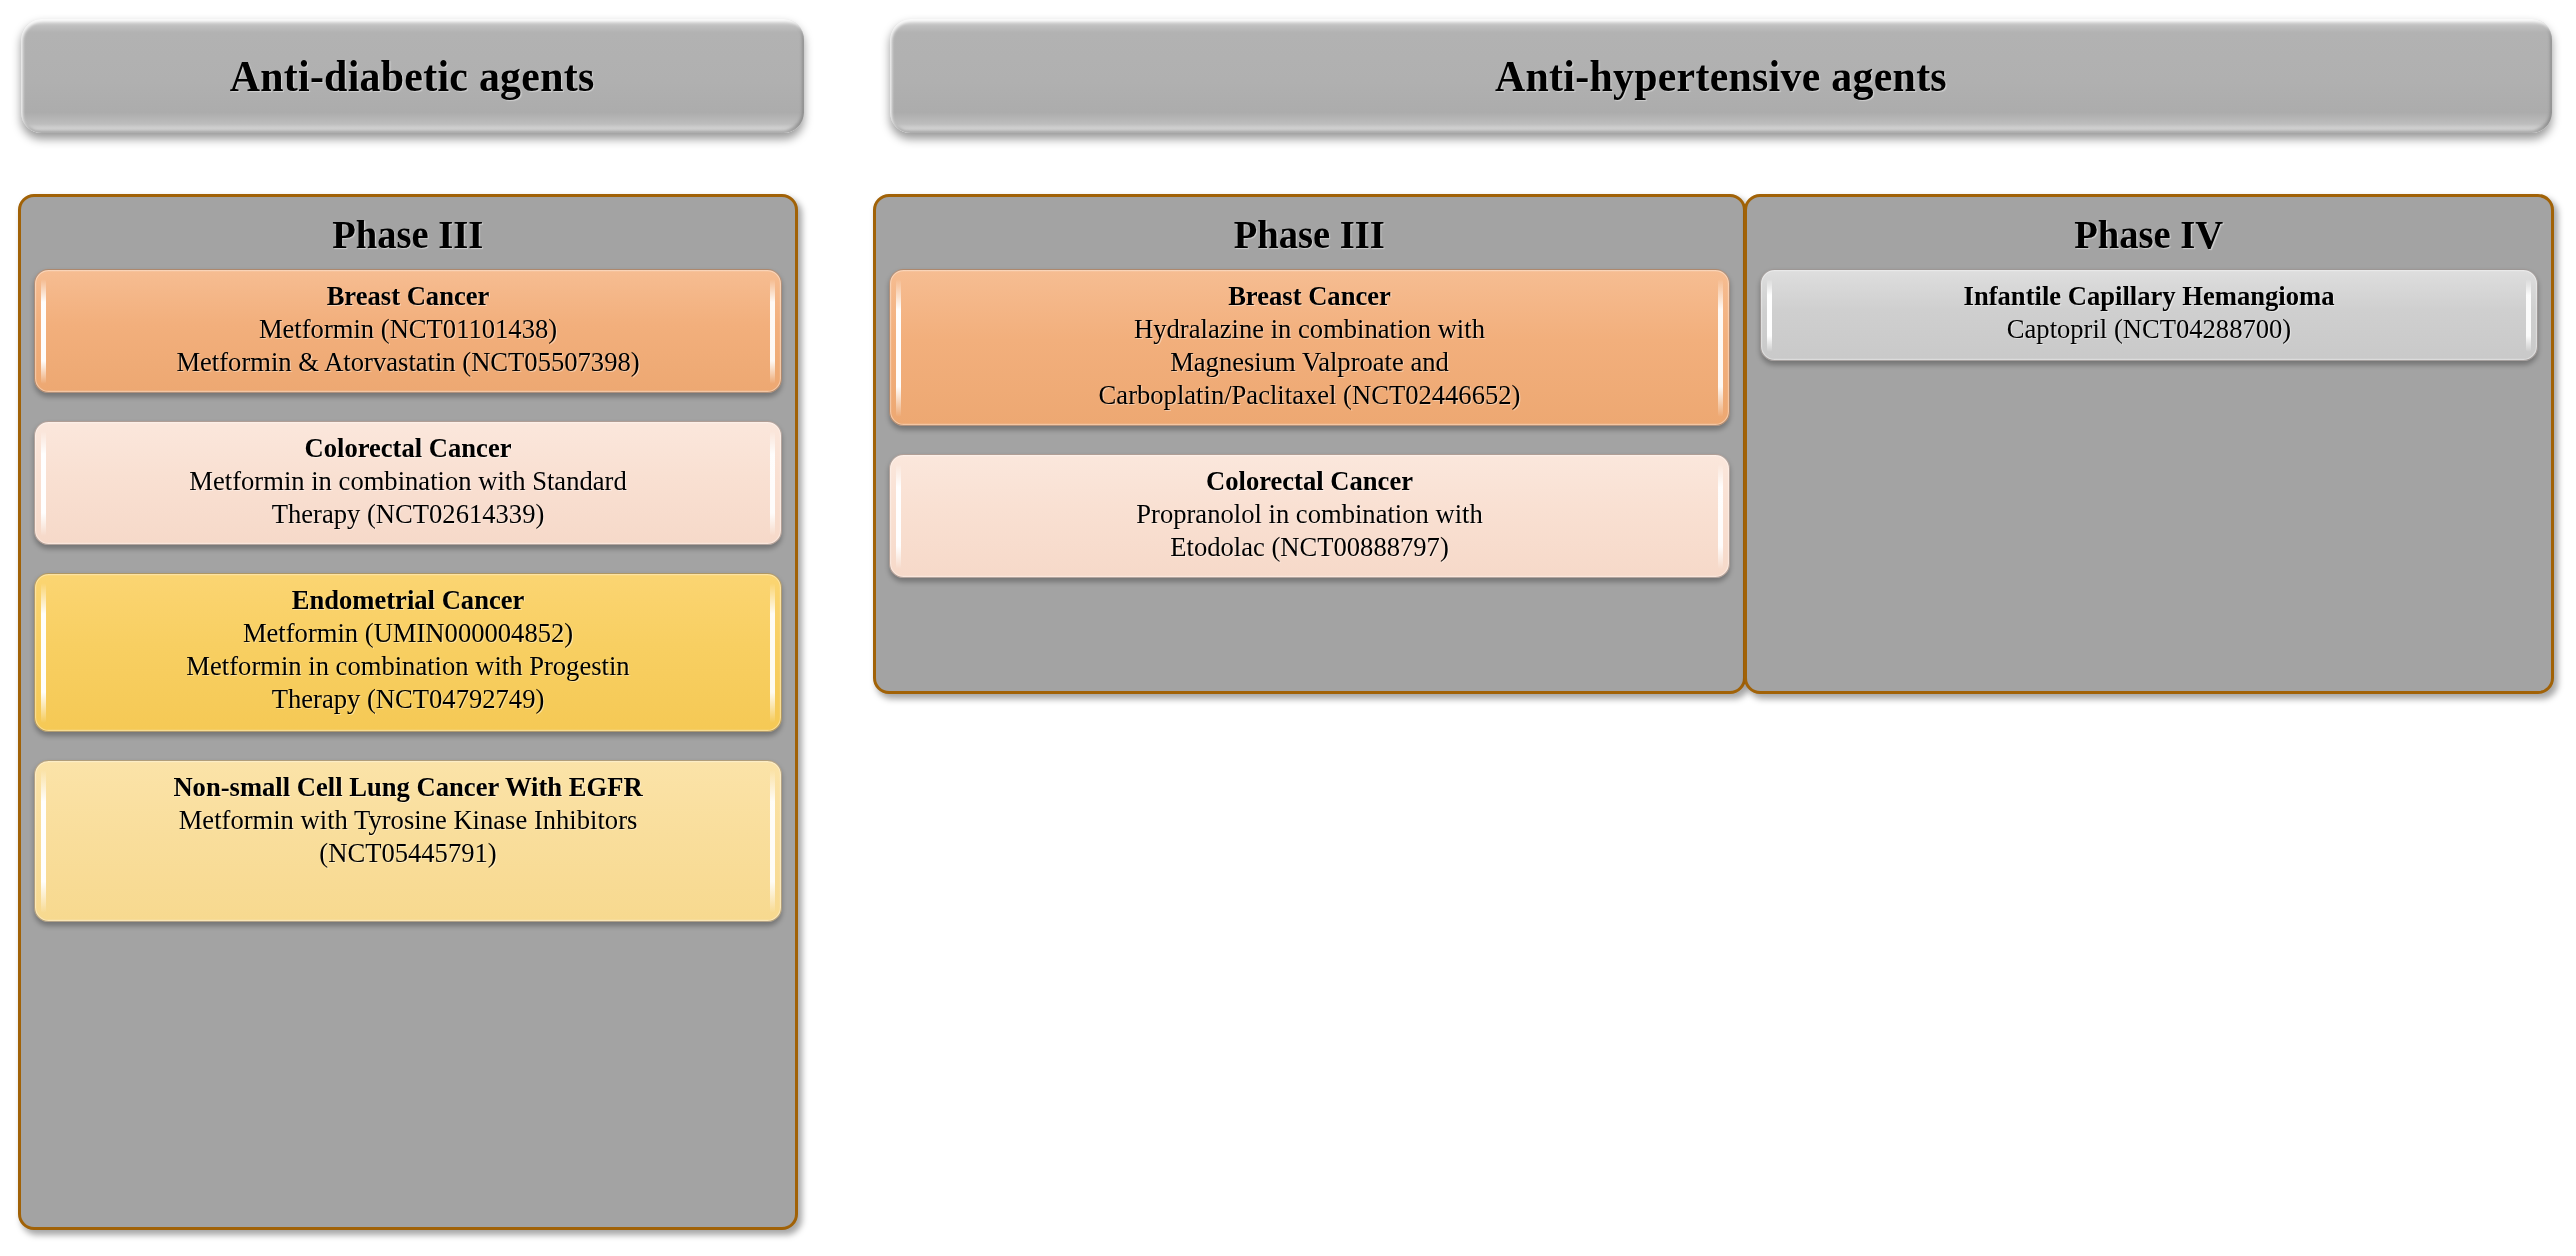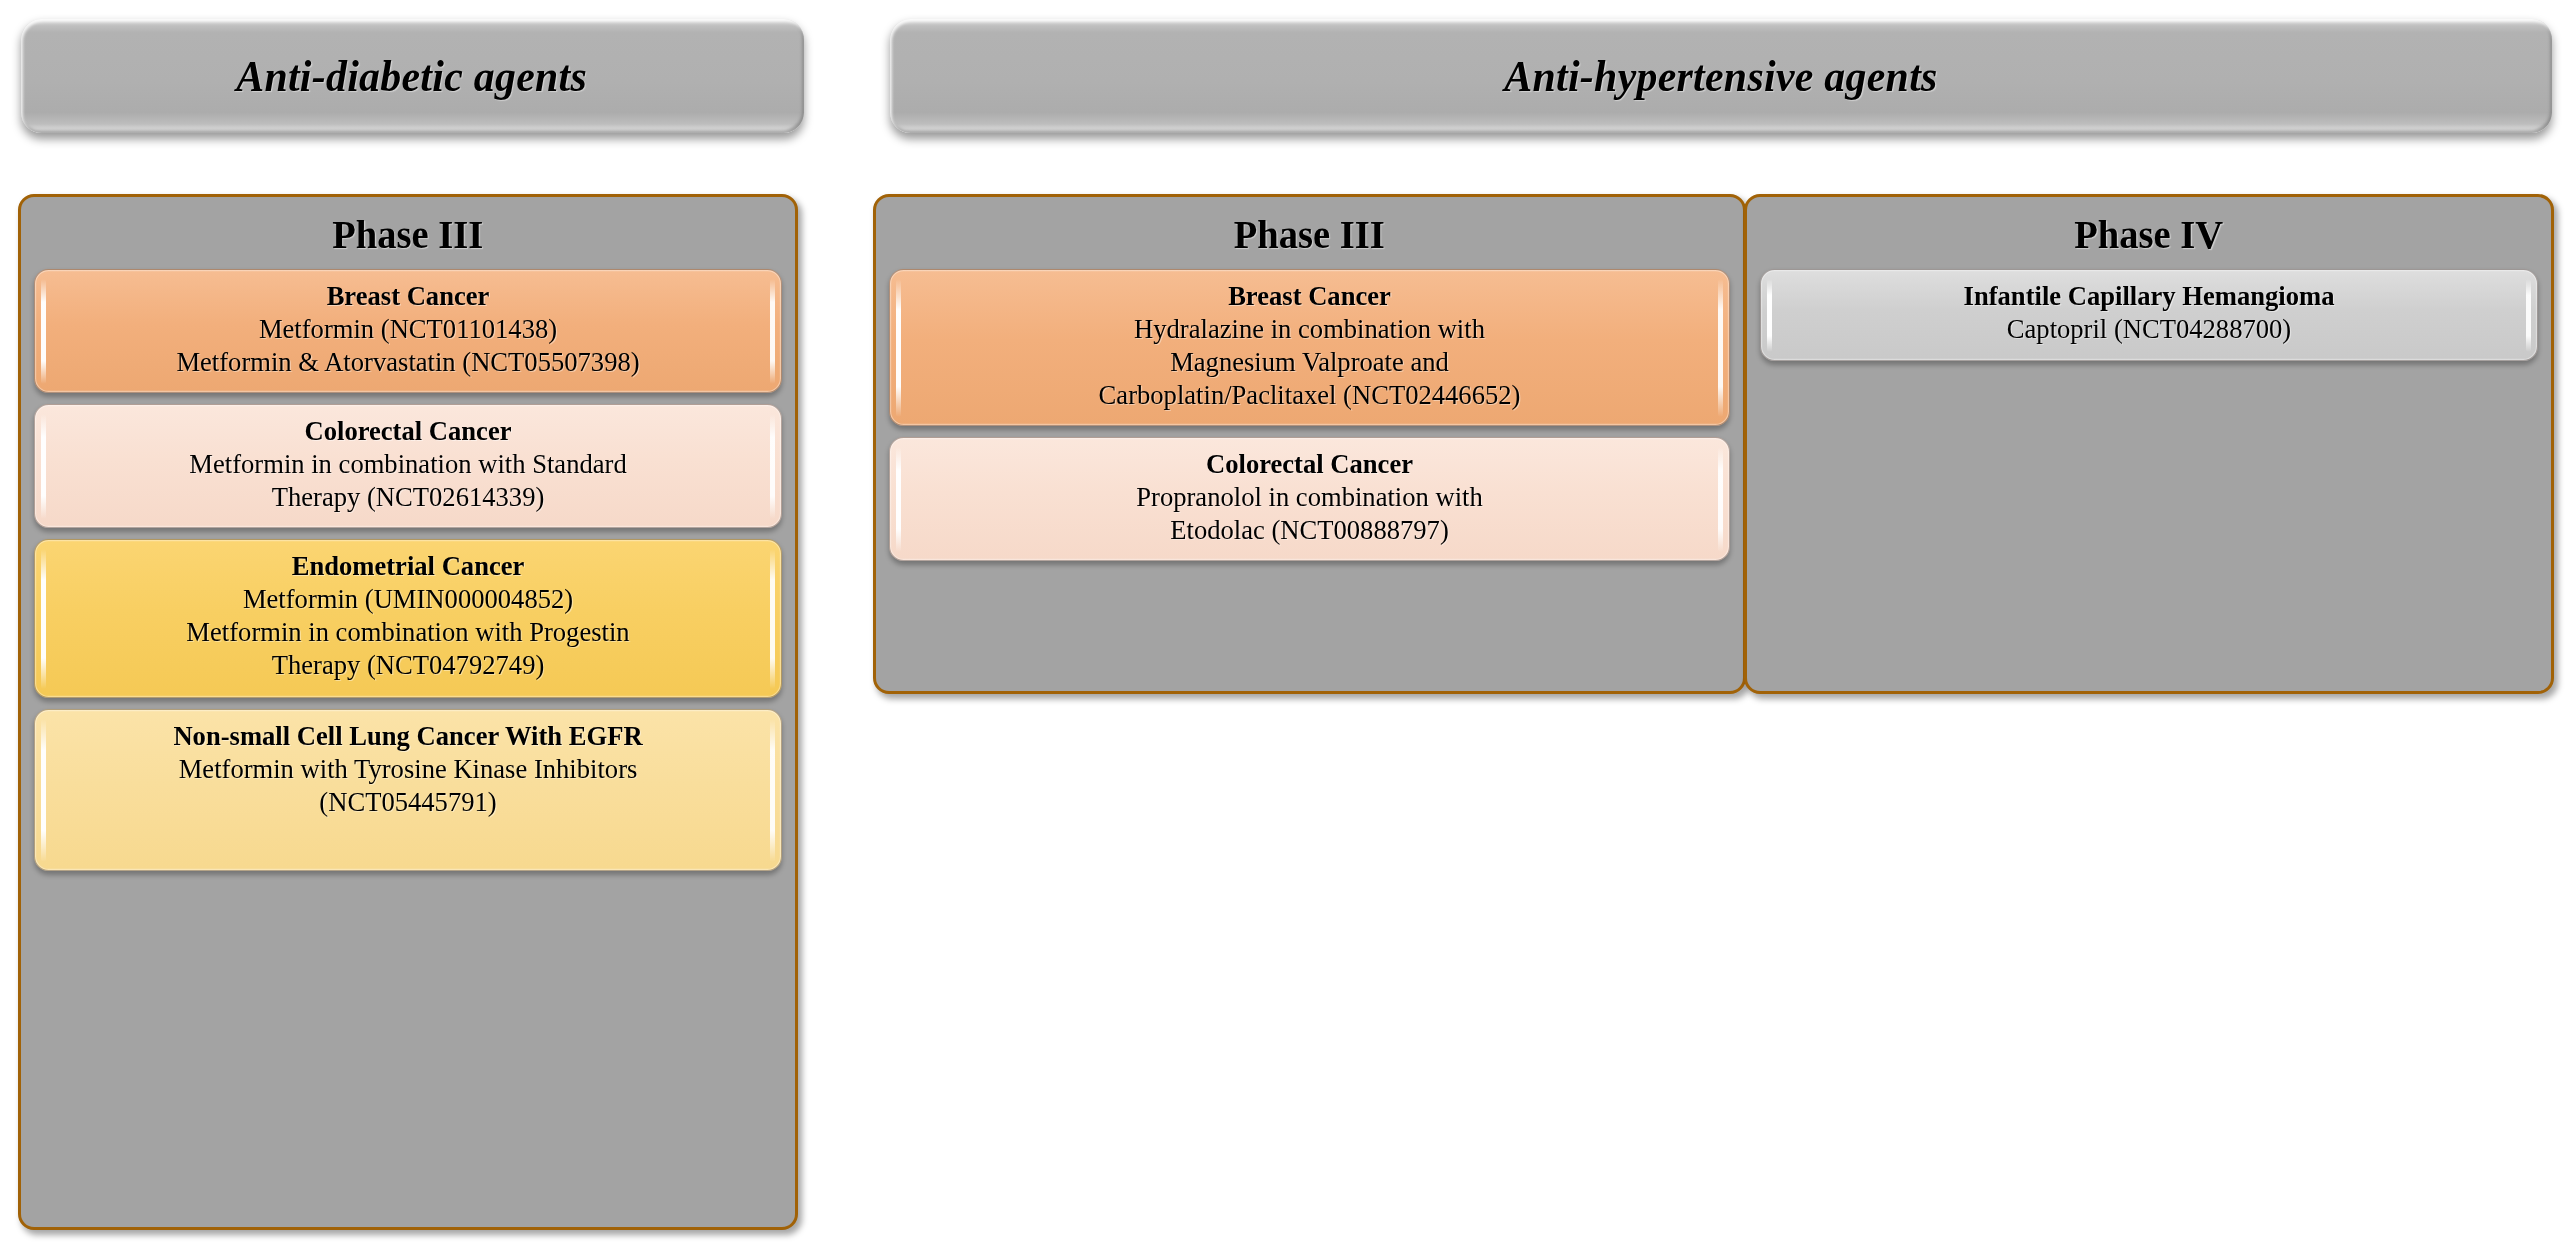--- a/index.html
+++ b/index.html
@@ -29,21 +29,20 @@
         #bdbdbd 92%,
         #d8d8d8 97%,
         #f0f0f0 100%);
     box-shadow:
         0 5.4px 9.6px rgba(0,0,0,0.40),
         inset 1.8px 2.4px 3px rgba(255,255,255,0.85),
         inset -1.8px -2.4px 3px rgba(110,110,110,0.55);
     display: flex;
     align-items: center;
     justify-content: center;
-    font-style: italic;
   }
   .header-box .header-label {
     font-weight: bold;
     font-size: 45px;
     color: #000000;
     letter-spacing: 0.3px;
     text-shadow: 1.2px 1.2px 1.2px rgba(255,255,255,0.45);
     transform: scaleX(0.93);
   }
 
@@ -72,21 +71,21 @@
   }
 
   #panel-ad-phase3  { left: 18px;   top: 194px; width: 780px; height: 1036px; }
   #panel-ah-phase3  { left: 873px; top: 194px; width: 873px; height: 500px;  }
   #panel-ah-phase4  { left: 1744px; top: 194px; width: 810px; height: 500px;  }
 
   
   .trial-card {
     position: relative;
     border-radius: 14.5px;
-    margin-bottom: 11px;
+    margin-bottom: 28px;
     padding: 8.4px 15.7px 11px 15.7px;
     box-sizing: border-box;
     text-align: center;
     box-shadow:
         0 3.6px 4.8px rgba(0,0,0,0.28),
         inset 0 0 0 1.2px rgba(255,255,255,0.35);
     border: 1.2px solid rgba(120,110,105,0.55);
   }
   .trial-card::before {
     content: "";

